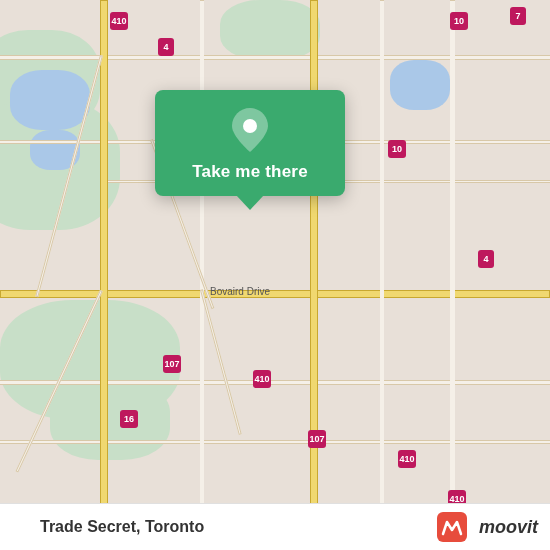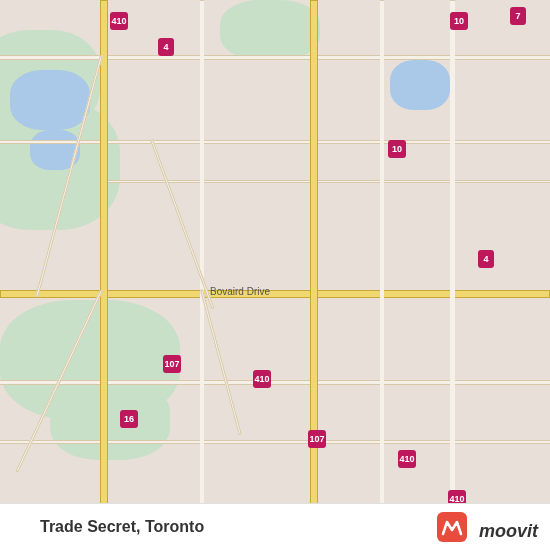--- a/index.html
+++ b/index.html
@@ -127,21 +127,21 @@
     .location-text {
       font-size: 16px;
       font-weight: 600;
       color: #333;
       margin-left: 28px;
     }
 
     
     .moovit-logo {
       display: flex;
-      align-items: flex-end;
+      align-items: center;
       gap: 12px;
     }
 
     .moovit-text {
       font-size: 18px;
       font-weight: 700;
       color: #333;
       font-style: italic;
     }
 
@@ -214,20 +214,30 @@
   <div class="number-badge" style="top:140px;left:388px;">10</div>
   <div class="number-badge" style="top:355px;left:163px;">107</div>
   <div class="number-badge" style="top:370px;left:253px;">410</div>
   <div class="number-badge" style="top:410px;left:120px;">16</div>
   <div class="number-badge" style="top:430px;left:308px;">107</div>
   <div class="number-badge" style="top:450px;left:398px;">410</div>
   <div class="number-badge" style="top:250px;left:478px;width:16px;">4</div>
   <div class="number-badge" style="top:490px;left:448px;">410</div>
   <div class="number-badge" style="top:7px;left:510px;width:16px;">7</div>
 
+  <div class="popup-card">
+    <div class="popup-icon">
+
+      <svg width="36" height="44" viewBox="0 0 36 44" fill="none" xmlns="http://www.w3.org/2000/svg">
+        <path d="M18 0C8.06 0 0 8.06 0 18C0 28.5 18 44 18 44C18 44 36 28.5 36 18C36 8.06 27.94 0 18 0Z" fill="white" fill-opacity="0.35"></path>
+        <circle cx="18" cy="18" r="7" fill="white"></circle>
+      </svg>
+    </div>
+    <span class="popup-label">Take me there</span>
+  </div>
 
   <div class="bottom-bar">
     <div class="bottom-left">
       <span class="location-text">Trade Secret, Toronto</span>
     </div>
     <div class="moovit-logo">
 
       <svg width="30" height="30" viewBox="0 0 30 30">
         <rect width="30" height="30" rx="6" fill="#e74c3c"></rect>
         <path d="M6 22 L10 10 L15 18 L20 10 L24 22" stroke="white" stroke-width="2.5" fill="none" stroke-linejoin="round" stroke-linecap="round"></path>

